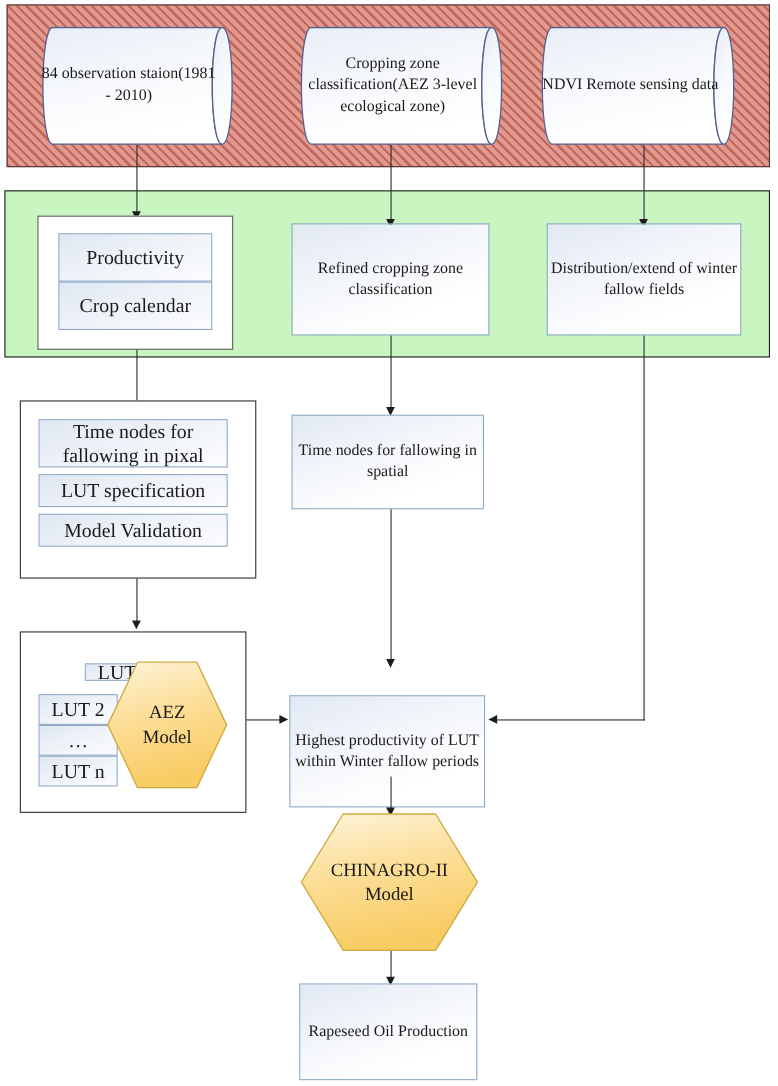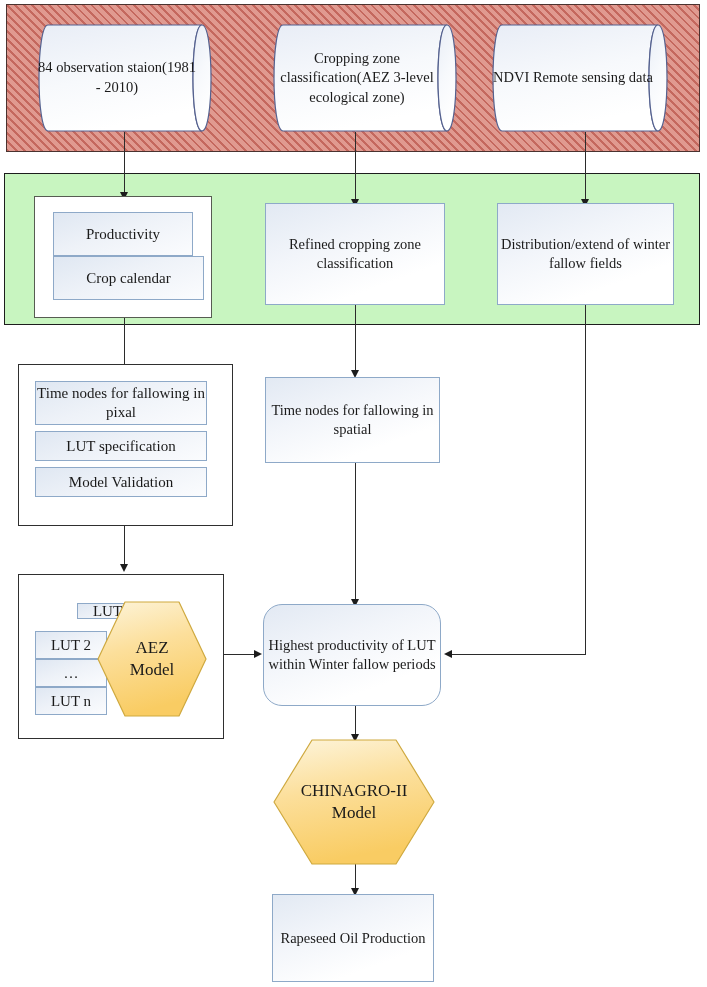--- a/index.html
+++ b/index.html
@@ -53,21 +53,21 @@
     background:#ffffff;
   }
 
   
   .sbox{
     border:1px solid #8ea9c8;
     background:linear-gradient(160deg,#dfe7f2 0%,#eef2f8 45%,#fbfcfe 100%);
     display:flex;align-items:center;justify-content:center;
     text-align:center;
     line-height:1.25;
-    font-size:15px;
+    font-size:18px;
   }
 
   
   .hex{
     position:absolute;
     display:flex;align-items:center;justify-content:center;
     text-align:center;
     line-height:1.32;
     font-size:17px;
     z-index:3;
@@ -162,21 +162,21 @@
   <div class="abs vline" style="left:355px;top:132px;height:70px;"></div>
   <div class="abs arrow-d" style="left:350.5px;top:199px;"></div>
 
   <div class="abs vline" style="left:585px;top:132px;height:70px;"></div>
   <div class="abs arrow-d" style="left:580.5px;top:199px;"></div>
 
   <div class="abs gbox" style="left:34px;top:196px;width:178px;height:122px;">
     <div class="abs sbox" style="left:18px;top:15px;width:140px;height:44px;">
       <span>Productivity</span>
     </div>
-    <div class="abs sbox" style="left:18px;top:59px;width:151px;height:44px;">
+    <div class="abs sbox" style="left:18px;top:59px;width:140px;height:44px;">
       <span>Crop calendar</span>
     </div>
   </div>
 
   <div class="abs pbox" style="left:497px;top:203px;width:177px;height:102px;">
     <span>Distribution/extend of winter fallow fields</span>
   </div>
 
   <div class="abs pbox" style="left:265px;top:203px;width:180px;height:102px;">
     <span>Refined cropping zone classification</span>
@@ -241,21 +241,21 @@
     </svg>
     <span class="hex-label" style="text-align:center;">
       <span>AEZ</span><br>
       <span>Model</span>
     </span>
   </div>
 
   <div class="abs hline" style="left:224px;top:654px;width:32px;"></div>
   <div class="abs arrow-r" style="left:254px;top:650px;"></div>
 
-  <div class="abs pbox" style="left:263px;top:604px;width:178px;height:102px;border-radius:19px;">
+  <div class="abs pbox" style="left:263px;top:632px;width:178px;height:102px;">
     <span>Highest productivity of LUT within Winter fallow periods</span>
   </div>
 
   <div class="abs vline" style="left:355px;top:706px;height:32px;"></div>
   <div class="abs arrow-d" style="left:350.5px;top:734px;"></div>
 
   <div class="hex" style="left:272px;top:738px;width:164px;height:128px;">
     <svg class="hex-bg" width="164" height="128" viewBox="0 0 164 128">
       <defs>
         <linearGradient id="hexg2" x1="0" y1="0" x2="0.25" y2="1">

